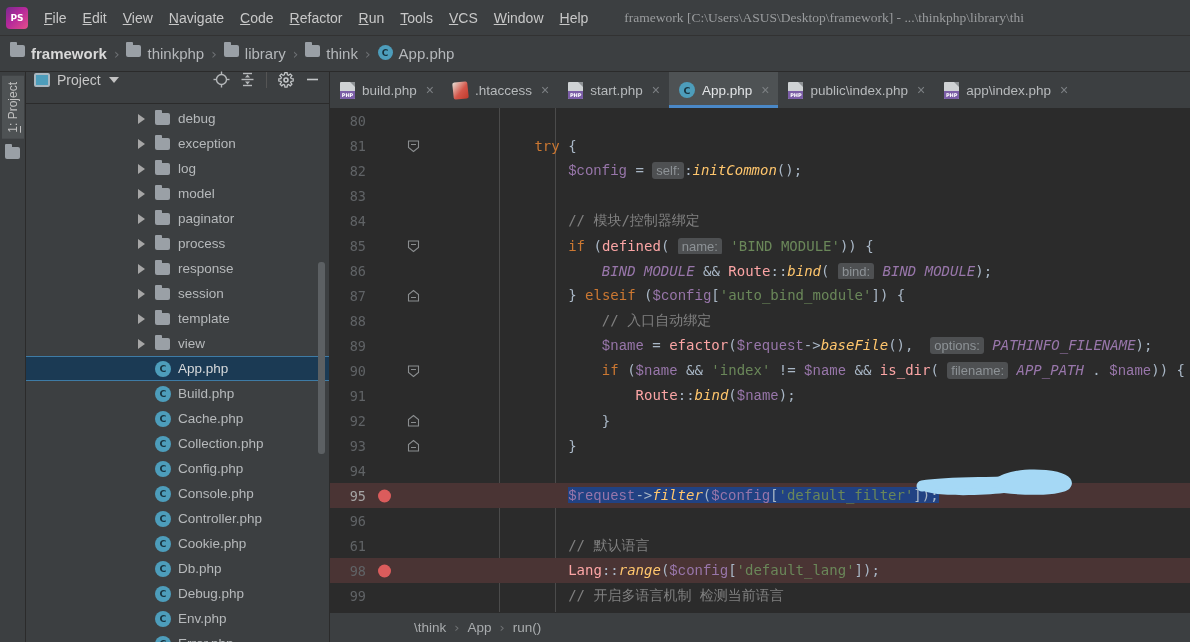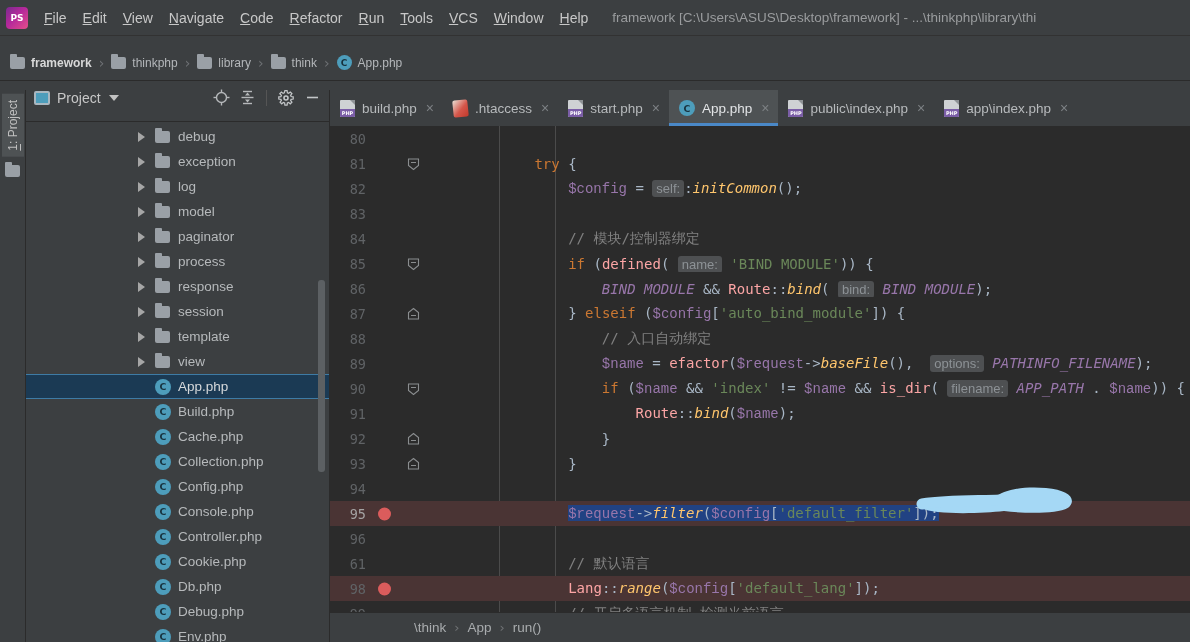--- a/index.html
+++ b/index.html
@@ -5,21 +5,21 @@
   * { box-sizing: border-box; margin: 0; padding: 0; }
   html, body {
     width: 1190px; height: 642px;
     overflow: hidden;
     background: #3c3f41;
     font-family: "DejaVu Sans", "Liberation Sans", sans-serif;
     font-size: 13px;
     color: #bbbbbb;
     -webkit-font-smoothing: antialiased;
   }
-  .app { width: 1190px; height: 642px; position: relative; display: flex; flex-direction: column; gap: 9px; }
+  .app { width: 1190px; height: 642px; position: relative; display: flex; flex-direction: column; }
 
   
   .menubar {
     height: 36px; flex: 0 0 36px;
     background: #3c3f41;
     display: flex; align-items: center;
     padding-left: 6px;
     border-bottom: 1px solid #323232;
     overflow: hidden;
   }
@@ -34,34 +34,34 @@
     display: flex; align-items: center; justify-content: center;
     font-size: 9px; font-weight: bold; color: #ffffff;
     font-family: "DejaVu Sans", sans-serif;
   }
   .menu-item {
     padding: 4px 8px; font-size: 14px; color: #c8c8c8; white-space: nowrap;
     font-family: "Liberation Sans", sans-serif;
   }
   .menu-item .mn { text-decoration: underline; }
   .win-title {
-    margin-left: 16px; font-size: 13.5px; color: #9a9c9e; white-space: nowrap;
-    font-family: Liberation Sans, sans-serif;
+    margin-left: 28px; font-size: 13.5px; color: #9a9c9e; white-space: nowrap;
+    font-family: Liberation Serif, serif;
     overflow: hidden;
   }
 
   
   .navbar {
     height: 36px; flex: 0 0 36px;
     background: #3c3f41;
     display: flex; align-items: center;
     padding-left: 10px;
     border-bottom: 1px solid #2b2b2b;
   }
-  .crumb { display: flex; align-items: center; color: #b4b7ba; font-size: 12px;
+  .crumb { display: flex; align-items: flex-start; color: #b4b7ba; font-size: 15px;
            font-family: "Liberation Sans", sans-serif; white-space: nowrap; }
   .crumb.bold { color: #d8d8d8; font-weight: bold; }
   .crumb-sep { color: #6e7174; margin: 0 7px; font-size: 14px; }
   .ico-folder {
     width: 15px; height: 12px; margin-right: 6px; flex: 0 0 15px;
     background: #9aa0a6; border-radius: 1px 2px 2px 2px; position: relative;
   }
   .ico-folder::before {
     content: ""; position: absolute; left: 0; top: -3px; width: 7px; height: 4px;
     background: #9aa0a6; border-radius: 1px 1px 0 0;

